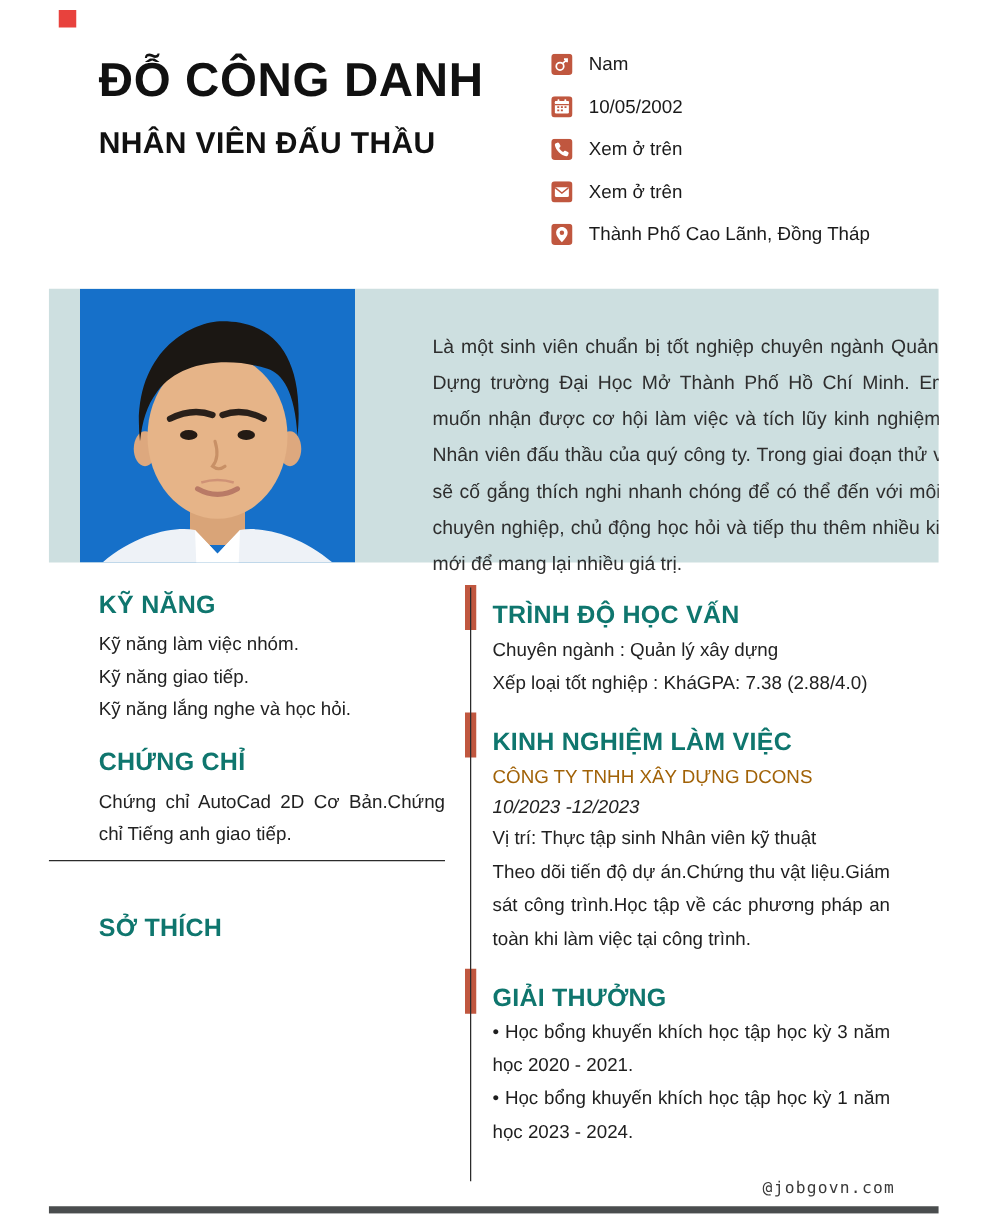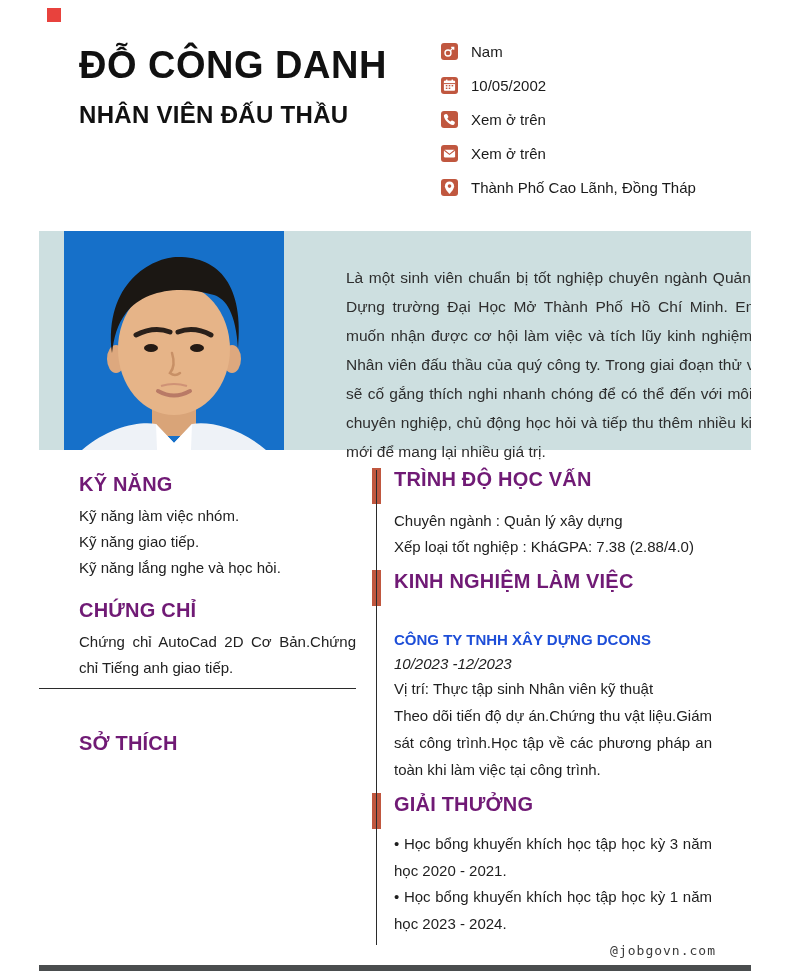--- a/index.html
+++ b/index.html
@@ -27,36 +27,36 @@
   .photo { position:absolute; left:25px; top:0; width:220px; height:219px; }
   .photo svg { display:block; }
   .summary { position:absolute; left:307px; top:32px; width:459px;
     font-size:15.5px; line-height:29px; color:#2e2e2e; text-align:justify; }
 
   
   .columns { display:flex; height:521px; }
   .left-col { width:317px; padding:20px 0 0 40px; }
   .right-col { position:relative; flex:1; margin-left:20px; padding:18px 39px 0 0; }
 
-  h2.sec-title { font-size:20px; font-weight:700; color:#701a75; letter-spacing:.2px; }
+  h2.sec-title { font-size:20px; font-weight:700; color:#0f766e; letter-spacing:.2px; }
   .left-col h2.sec-title { line-height:28px; }
   .body-txt { font-size:15px; line-height:26px; color:#222; }
   .just { text-align:justify; }
   .skill-list { margin-top:5px; }
   .sec-gap { margin-top:15px; }
   .left-divider { position:absolute; left:0; top:688px; width:317px; height:1px; background:#2b2b2b; }
 
   
   .vline { position:absolute; left:0; top:20px; width:1px; height:475px; background:#2b2b2b; }
-  .sec-head { display:flex; align-items:flex-start; height:36px; margin-left:-4px; }
+  .sec-head { display:flex; align-items:flex-end; height:36px; margin-left:-4px; }
   .sec-head .hbar { width:9px; height:36px; background:#c0573f; flex:0 0 9px; }
   .sec-head h2 { margin-left:13px; }
   .rc-body { margin-left:18px; }
   .rc-line { font-size:15px; line-height:26px; color:#222; }
-  .company { font-size:15px; font-weight:700; line-height:24px; margin-top:22px; color:#1d4ed8; }
+  .company { font-size:15px; font-weight:400; line-height:24px; margin-top:4px; color:#a16207; }
   .period { font-size:15px; font-style:italic; line-height:24px; color:#222; }
   .desc { font-size:15px; line-height:27px; }
   .award { font-size:15px; line-height:26.5px; }
 
   .watermark { position:absolute; right:35px; top:943px; font-family:"DejaVu Sans Mono", monospace;
     font-size:13px; color:#3a3a3a; letter-spacing:1px; }
   .bottom-bar { position:absolute; left:0; bottom:0; width:100%; height:6px; background:#4a4d4e; }
 </style>
 </head>
 <body>

